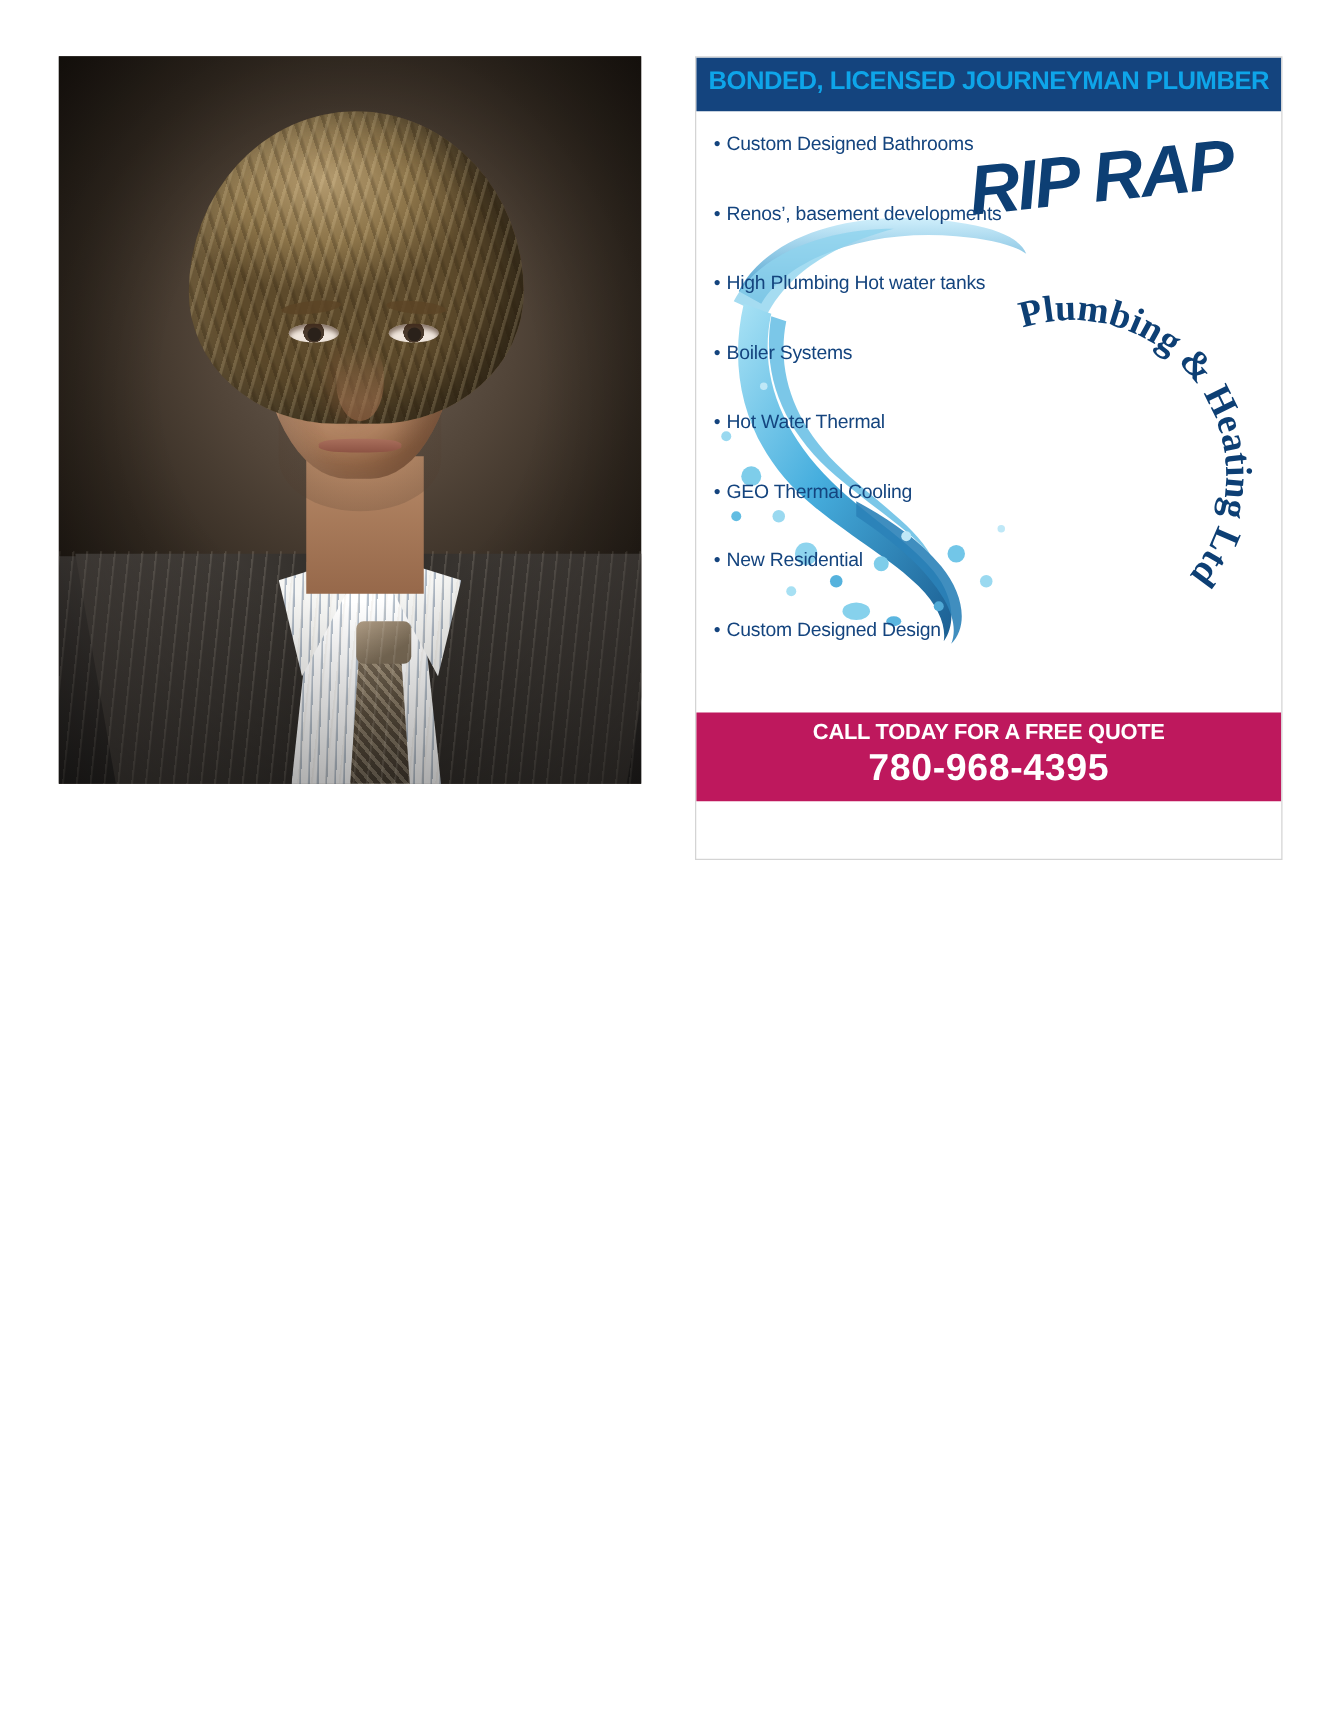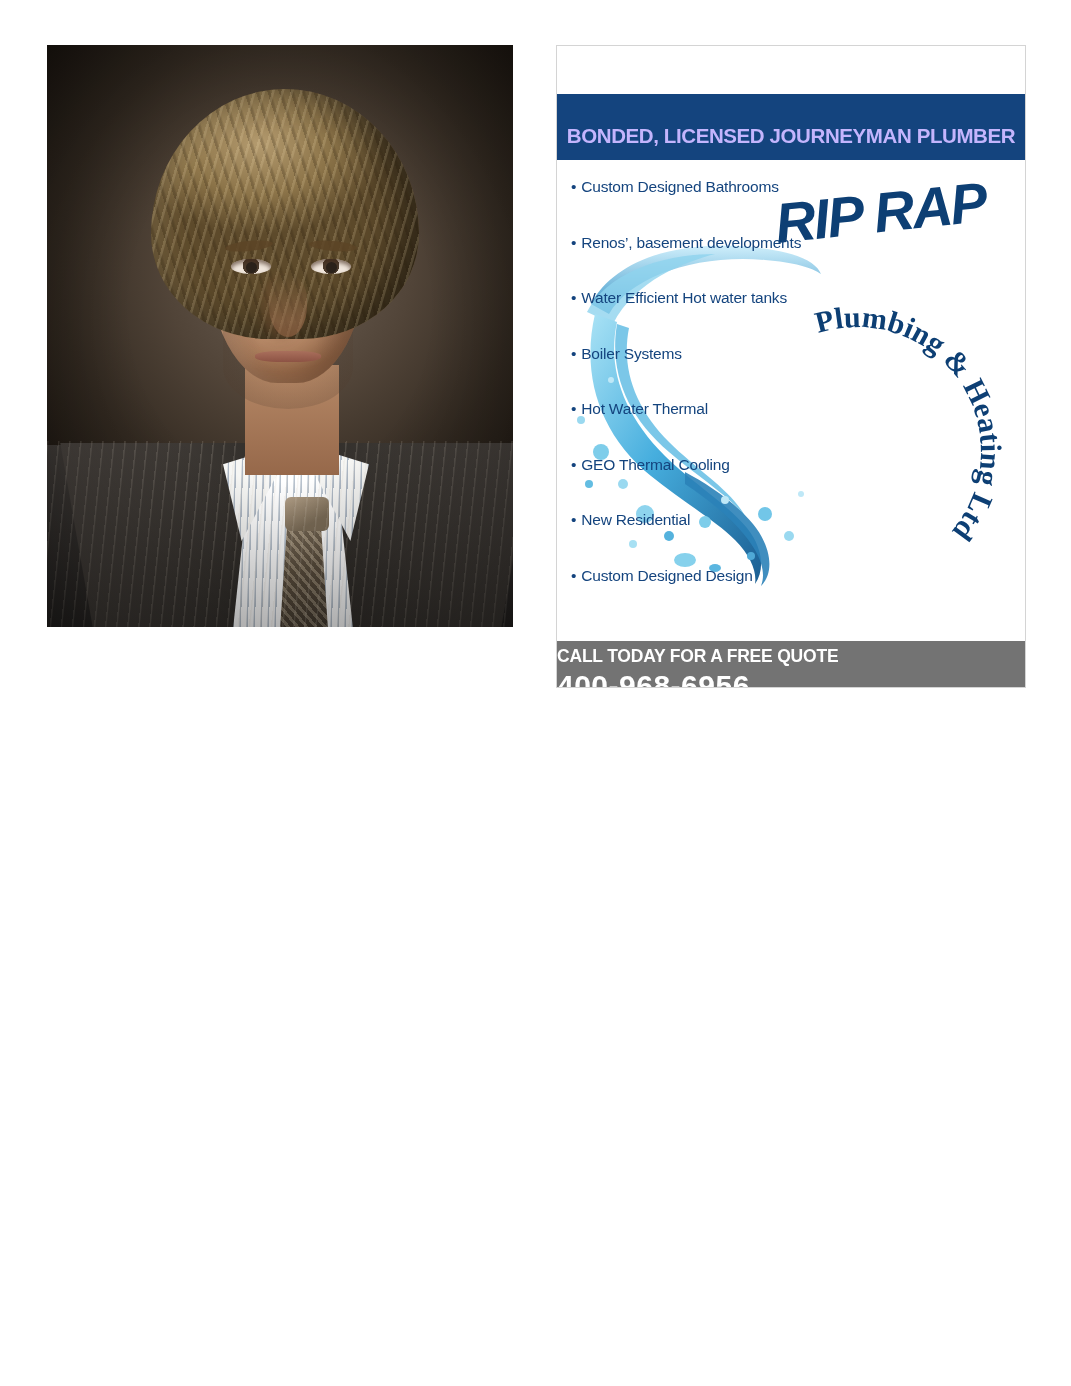--- a/index.html
+++ b/index.html
@@ -229,25 +229,24 @@
     top: 45px;
     width: 470px;
     height: 643px;
     background: #ffffff;
     border: 1px solid #d4d4d4;
     box-sizing: border-box;
     overflow: hidden;
   }
   .flyer-header {
     background: #14447e;
-    color: #c4b5fd;
+    color: #0ea5e9;
     text-align: center;
-    padding: 27px 8px 10px;
+    padding: 4px 8px 10px;
     box-sizing: border-box;
-    margin-top: 48px;
   }
   .flyer-header .line {
     font-weight: bold;
     font-size: 20.5px;
     letter-spacing: -0.4px;
     line-height: 1.42;
     white-space: nowrap;
   }
   .flyer-body {
     position: relative;
@@ -316,23 +315,23 @@
   .splash {
     position: absolute;
     left: 8px;
     top: 24px;
     width: 262px;
     height: 410px;
     z-index: 1;
   }
 
   .flyer-footer {
-    background: #737373;
+    background: #be185d;
     color: #ffffff;
-    text-align: left;
+    text-align: center;
     padding: 5px 0 9px;
   }
   .flyer-footer .cta {
     font-weight: bold;
     font-size: 17.5px;
     letter-spacing: -0.2px;
   }
   .flyer-footer .phone {
     font-weight: bold;
     font-size: 30px;
@@ -377,21 +376,21 @@
 
   <div class="flyer-header">
     <div class="line">BONDED, LICENSED JOURNEYMAN PLUMBER</div>
   </div>
 
   <div class="flyer-body">
 
     <ul class="service-list">
       <li>Custom Designed Bathrooms</li>
       <li>Renos’, basement developments</li>
-      <li>Water Efficient Hot water tanks</li>
+      <li>High Plumbing Hot water tanks</li>
       <li>Boiler Systems</li>
       <li>Hot Water Thermal</li>
       <li>GEO Thermal Cooling</li>
       <li>New Residential</li>
       <li>Custom Designed Design</li>
     </ul>
 
     <svg class="splash" viewBox="0 0 262 410">
       <defs>
         <linearGradient id="wg" x1="0" y1="0" x2="1" y2="1">
@@ -439,15 +438,15 @@
         </defs>
         <text>
           <textPath href="#arcpath" startOffset="2%">Plumbing &amp; Heating Ltd</textPath>
         </text>
       </svg>
     </div>
   </div>
 
   <div class="flyer-footer">
     <div class="cta">CALL TODAY FOR A FREE QUOTE</div>
-    <div class="phone">400-968-6956</div>
+    <div class="phone">780-968-4395</div>
   </div>
 </div>
 
 </body></html>

